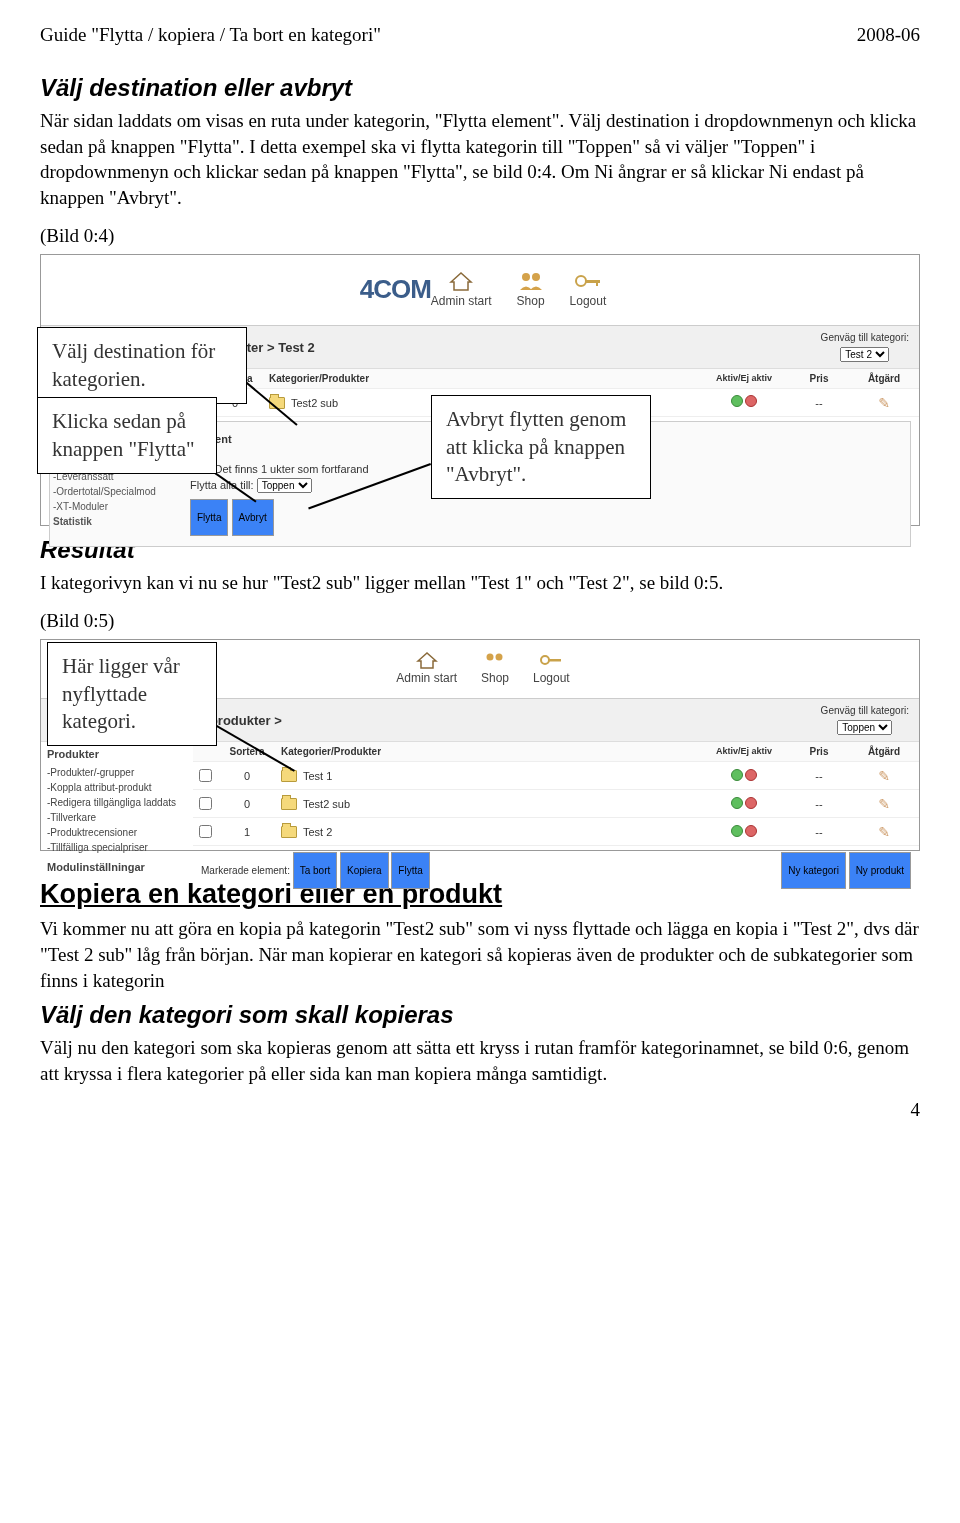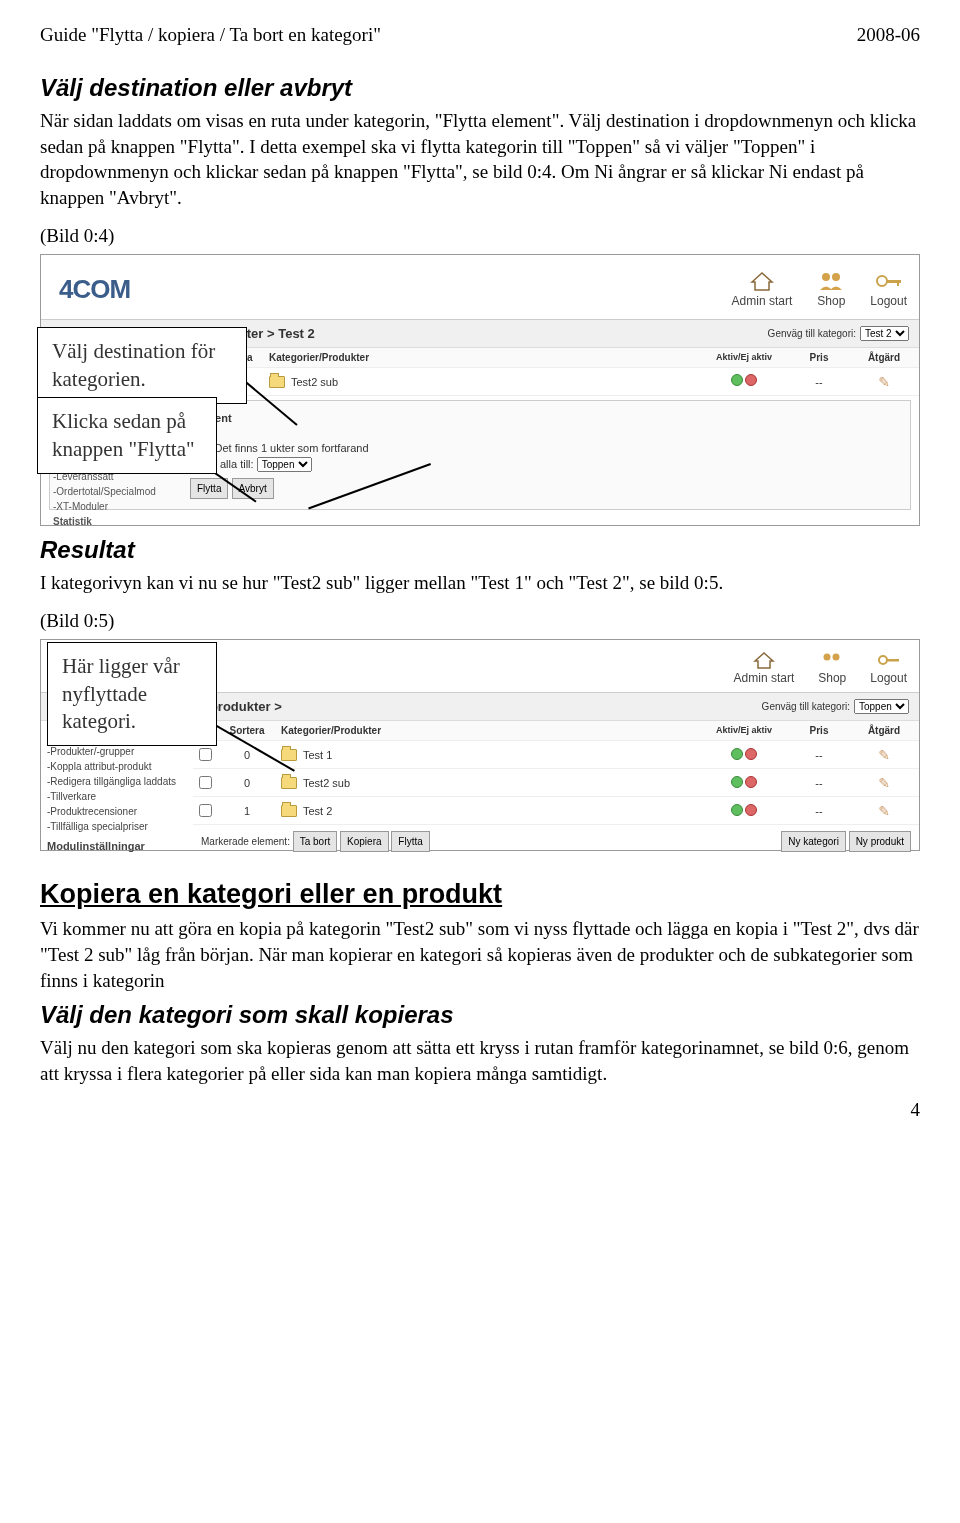--- a/index.html
+++ b/index.html
@@ -43,23 +43,23 @@
     border: 1px solid #999;
     background: #fff;
     font-family: Verdana, Arial, sans-serif;
     font-size: 11px;
     color: #333;
     margin: 4px 0 10px 0;
     position: relative;
   }
   .topbar {
     display: flex;
-    justify-content: space-between;
+    justify-content: center;
     align-items: center;
-    padding: 6px 12px 2px 18px;
+    padding: 6px 12px 8px 18px;
     border-bottom: 1px solid #ccc;
     height: 56px;
   }
   .logo {
     font-family: Arial, sans-serif;
     font-size: 26px;
     font-weight: bold;
     color: #3b5d8a;
     letter-spacing: -1px;
   }
@@ -87,20 +87,21 @@
   }
   .breadcrumb-row .bc {
     font-weight: bold;
     font-size: 13px;
   }
   .breadcrumb-row .shortcut {
     font-size: 10px;
     display: flex;
     gap: 4px;
     align-items: center;
+    flex-direction: column;
   }
   .breadcrumb-row select {
     font-size: 10px;
     font-family: Verdana, sans-serif;
   }
   .table-header, .table-row {
     display: flex;
     align-items: center;
     padding: 4px 0;
     border-bottom: 1px solid #eee;
@@ -162,22 +163,22 @@
   .info-area select {
     font-size: 10px;
     font-family: Verdana, sans-serif;
   }
   .info-area .btns {
     margin-top: 6px;
   }
   .info-area .btns button, .action-btns button {
     font-size: 10px;
     font-family: Verdana, sans-serif;
-    padding: 4px 6px;
-    background: #e5e5e5;
+    padding: 12px 6px;
+    background: #3b82f6;
     border: 1px solid #999;
   }
   .callout {
     position: absolute;
     background: #fff;
     border: 1.5px solid #000;
     padding: 10px 14px;
     font-family: "Times New Roman", serif;
     font-size: 21px;
     line-height: 1.3;
@@ -315,20 +316,21 @@
     <div>-XT-Moduler</div>
     <div style="font-weight:bold">Statistik</div>
   </div>
 
   <div class="callout" style="left:-4px; top:72px; width:180px;">Välj destination för kategorien.</div>
   <div class="callout-line" style="left:180px; top:105px; width:100px; transform:rotate(40deg);"></div>
 
   <div class="callout" style="left:-4px; top:142px; width:150px;">Klicka sedan på knappen "Flytta"</div>
   <div class="callout-line" style="left:150px; top:200px; width:80px; transform:rotate(35deg);"></div>
 
+  <div class="callout" style="left:390px; top:140px; width:190px;">Avbryt flytten genom att klicka på knappen "Avbryt".</div>
   <div class="callout-line" style="left:390px; top:210px; width:130px; transform:rotate(160deg);"></div>
 </div>
 
 <h2 class="italic" style="">Resultat</h2>
 <p>I kategorivyn kan vi nu se hur "Test2 sub" ligger mellan "Test 1" och "Test 2", se bild 0:5.</p>
 <p class="bildref">(Bild 0:5)</p>
 
 <div class="screenshot" style="height:210px;">
   <div class="topbar" style="height:44px;">
     <span></span>

